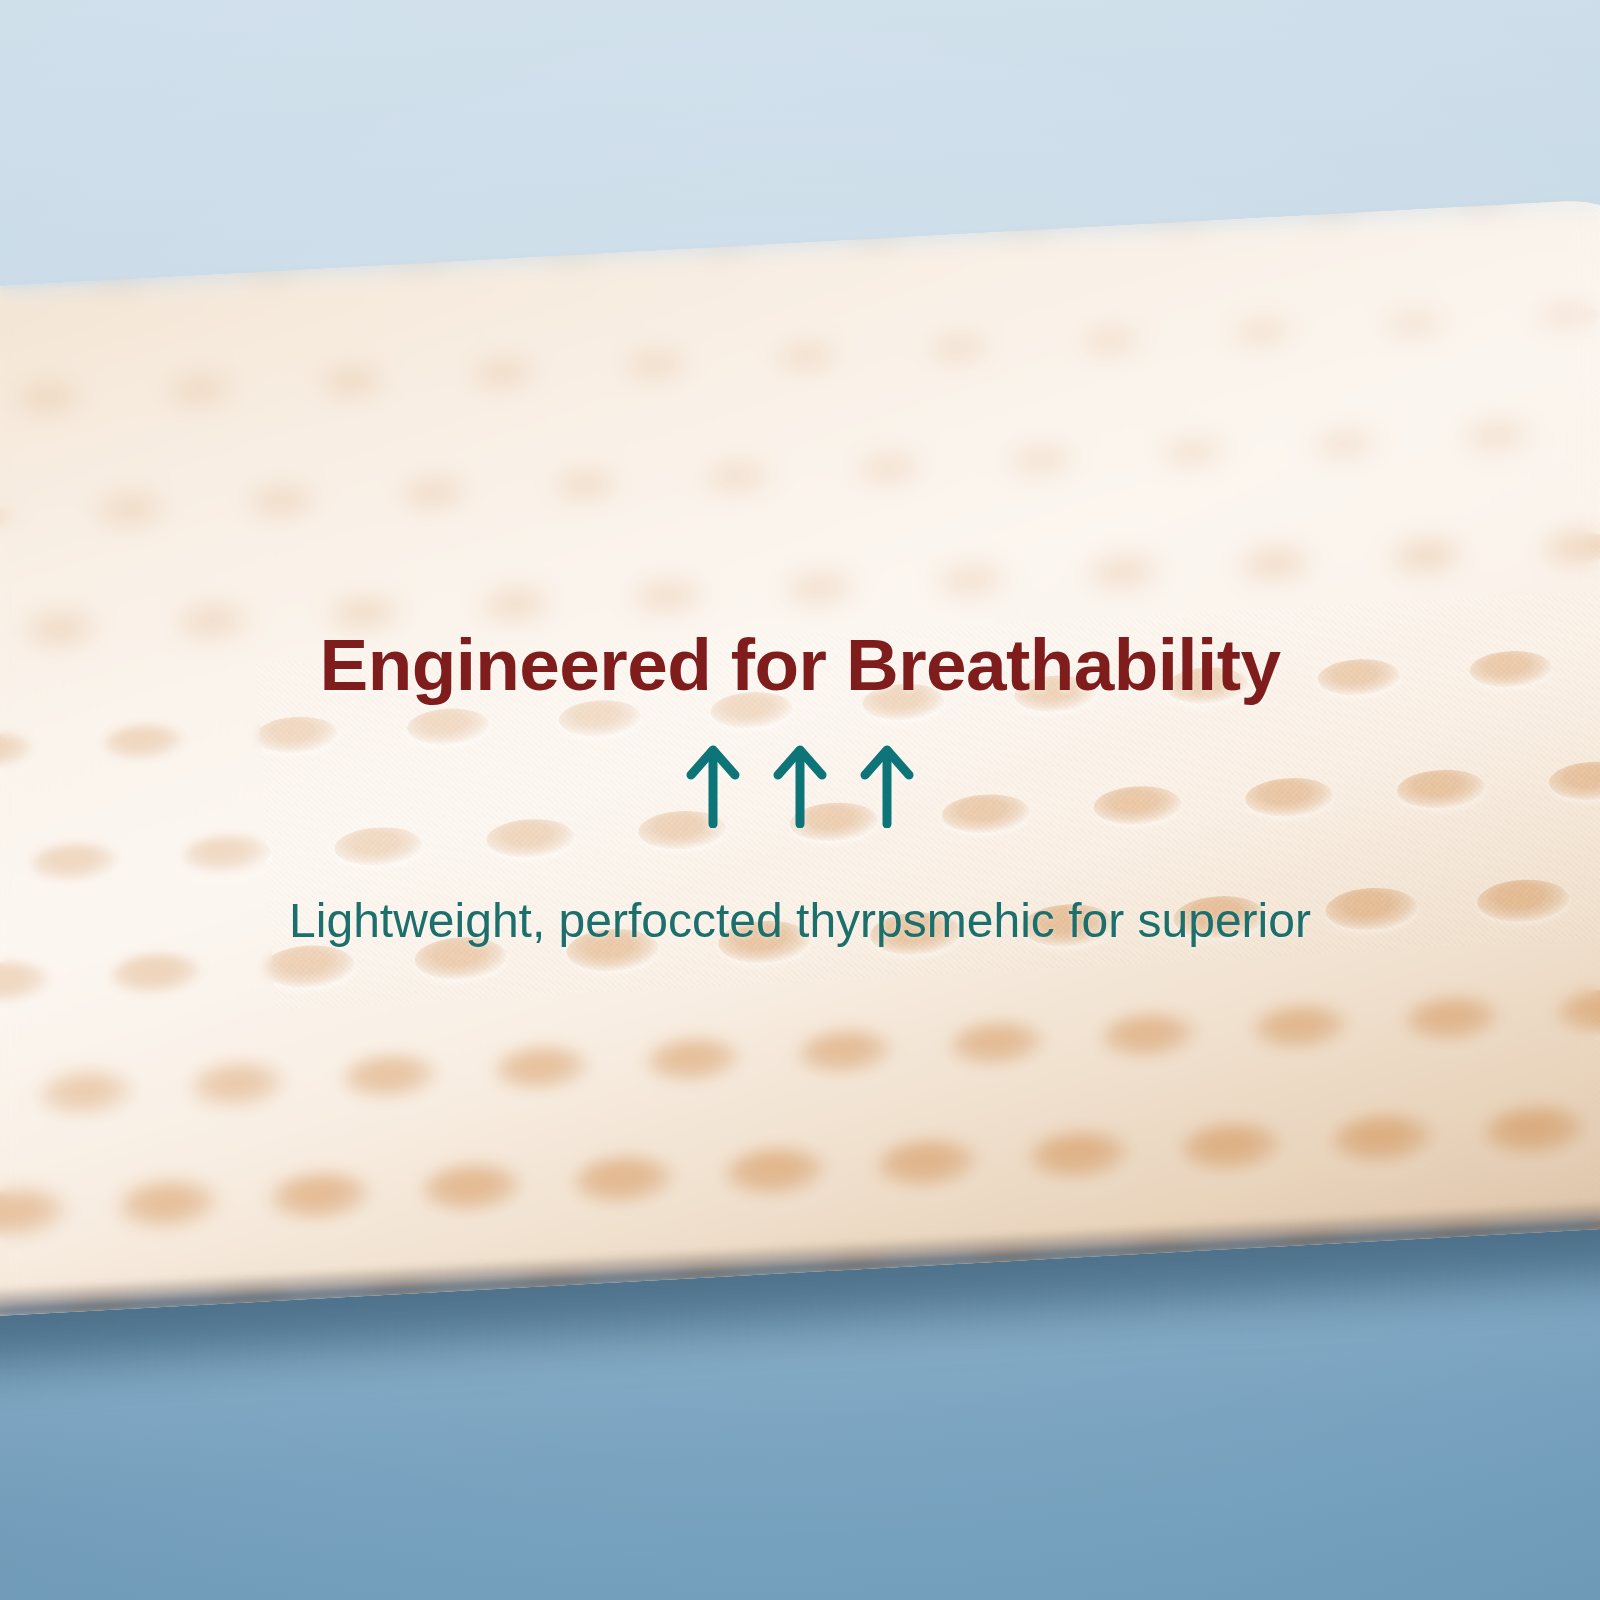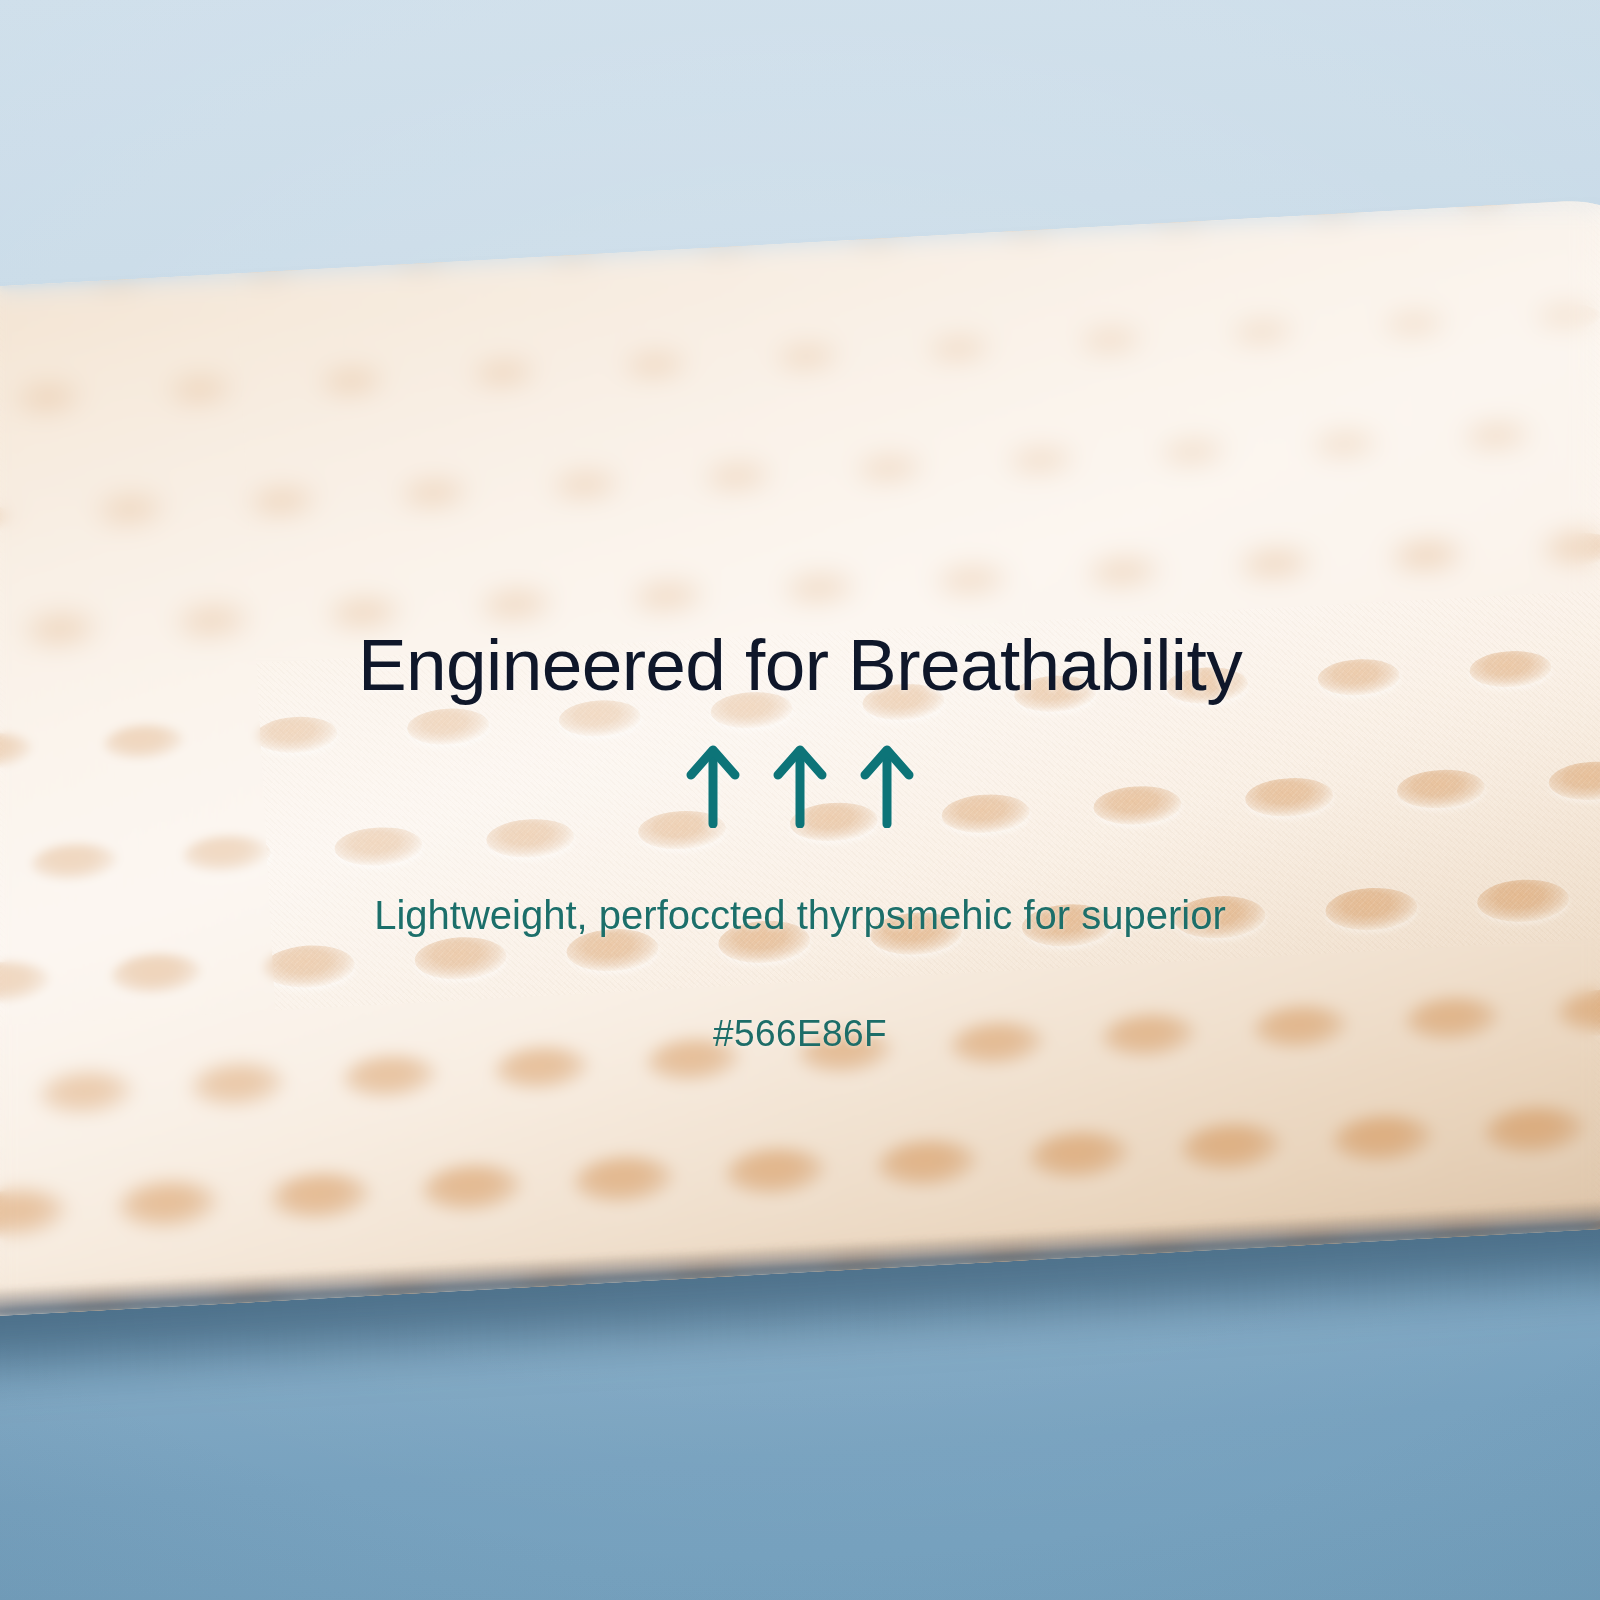--- a/index.html
+++ b/index.html
@@ -180,42 +180,42 @@
     display: flex;
     flex-direction: column;
     align-items: center;
   }
   .headline {
     position: absolute;
     top: 628px;
     left: 0; right: 0;
     text-align: center;
     font-size: 73px;
-    font-weight: normal;
+    font-weight: bold;
     letter-spacing: -0.6px;
     line-height: 1.0;
-    color: #0f172a;
+    color: #7f1d1d;
     text-shadow: 0 2px 5px rgba(255,255,255,0.48);
   }
   .arrows {
     position: absolute;
     top: 742px;
     left: 0; right: 0;
     display: flex;
     justify-content: center;
     gap: 29px;
   }
   .arrow-up { display: block; filter: drop-shadow(0 2px 4px rgba(255,255,255,0.45)); }
 
   .subtitle {
     position: absolute;
     top: 888px;
     left: 0; right: 0;
     text-align: center;
-    font-size: 40px;
+    font-size: 48px;
     font-weight: normal;
     line-height: 1.36;
     color: #1c6f6a;
     text-shadow: 0 1px 4px rgba(255,255,255,0.45);
   }
   .subtitle span { display: block; }
 
   .hexcode {
     position: absolute;
     top: 1013px;
@@ -382,16 +382,15 @@
           <line x1="29" y1="82" x2="29" y2="9"></line>
           <polyline points="7,33 29,8 51,33"></polyline>
         </g>
       </svg>
     </div>
 
     <div class="subtitle">
       <span>Lightweight, perfoccted thyrpsmehic for superior</span>
     </div>
 
-    <div class="hexcode">#566E86F</div>
 
   </div>
 </div>
 
 </body></html>

